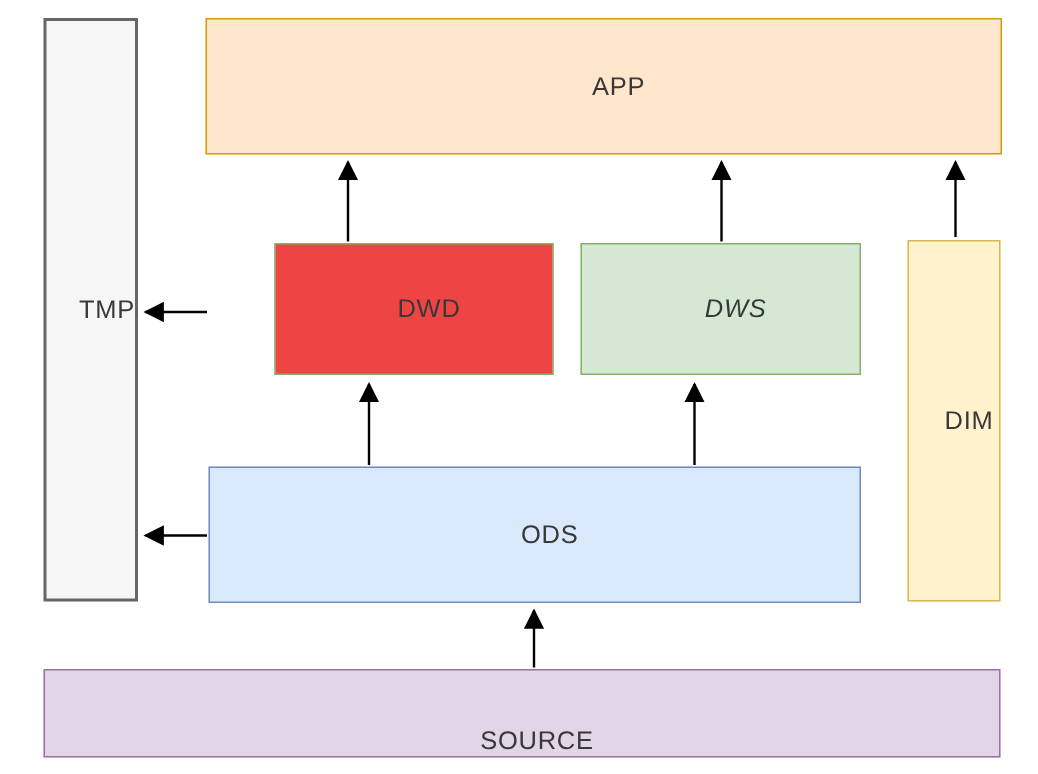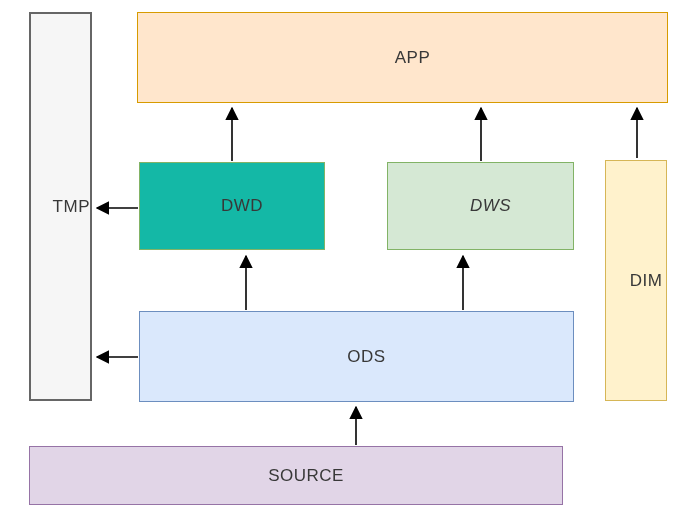--- a/index.html
+++ b/index.html
@@ -29,21 +29,21 @@
     letter-spacing: 0.5px;
     user-select: none;
   }
   
   .node-tmp    { left: 29px;  top: 12px;  width: 63px;  height: 389px; border-width: 2px; justify-content: flex-end; }
   .node-app    { left: 137px; top: 12px;  width: 531px; height: 91px;  }
   .node-dwd    { left: 139px; top: 162px; width: 186px; height: 88px;  }
   .node-dws    { left: 387px; top: 162px; width: 187px; height: 88px; font-style: italic;  }
   .node-dim    { left: 605px; top: 160px; width: 62px;  height: 241px; }
   .node-ods    { left: 139px; top: 311px; width: 435px; height: 91px;  }
-  .node-source { left: 29px;  top: 446px; width: 534px; height: 59px;  }
+  .node-source { left: 29px;  top: 446px; width: 638px; height: 59px; align-items: flex-end;  }
   .edges {
     position: absolute;
     left: 0; top: 0;
     width: 692px;
     height: 516px;
     pointer-events: none;
   }
   .edge {
     stroke: #000000;
     stroke-width: 1.6;
@@ -56,21 +56,21 @@
 <div class="canvas">
 
   <div class="node node-tmp" style="background-color: rgb(246, 246, 246); border-color: rgb(102, 102, 102);">
     <span class="node-label" style="color: rgb(56, 56, 56);">TMP</span>
   </div>
 
   <div class="node node-app" style="background-color: rgb(255, 230, 204); border-color: rgb(215, 155, 0);">
     <span class="node-label" style="color: rgb(56, 56, 56);">APP</span>
   </div>
 
-  <div class="node node-dwd" style="background-color: #14b8a6; border-color: rgb(130, 179, 102);">
+  <div class="node node-dwd" style="background-color: #ef4444; border-color: rgb(130, 179, 102); margin-left: 44px;">
     <span class="node-label" style="color: rgb(56, 56, 56);">DWD</span>
   </div>
 
   <div class="node node-dws" style="background-color: rgb(213, 232, 212); border-color: rgb(130, 179, 102);">
     <span class="node-label" style="color: rgb(56, 56, 56);">DWS</span>
   </div>
 
   <div class="node node-dim" style="background-color: rgb(255, 242, 204); border-color: rgb(214, 182, 86);">
     <span class="node-label" style="color: rgb(56, 56, 56);">DIM</span>
   </div>

